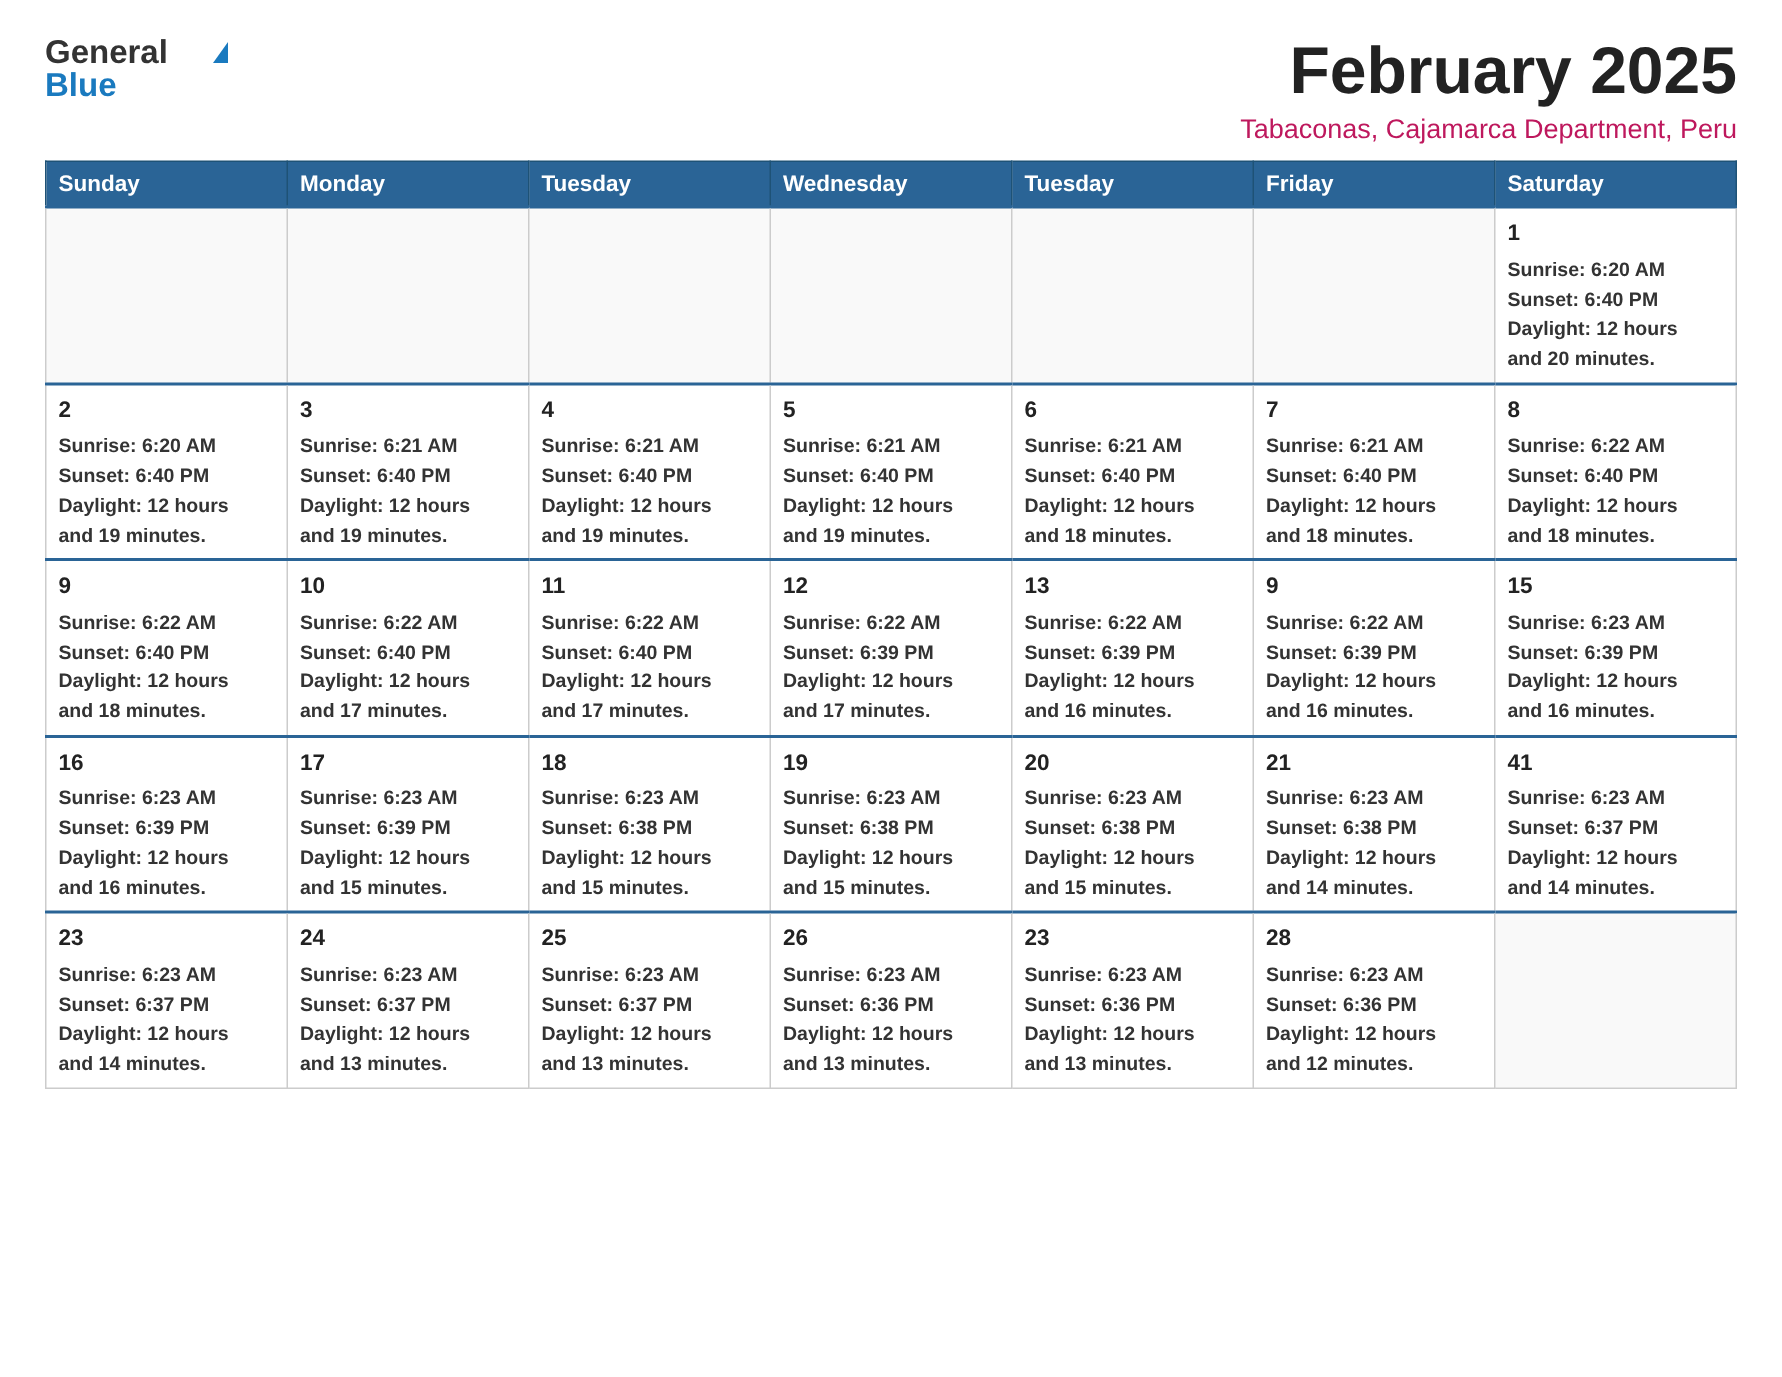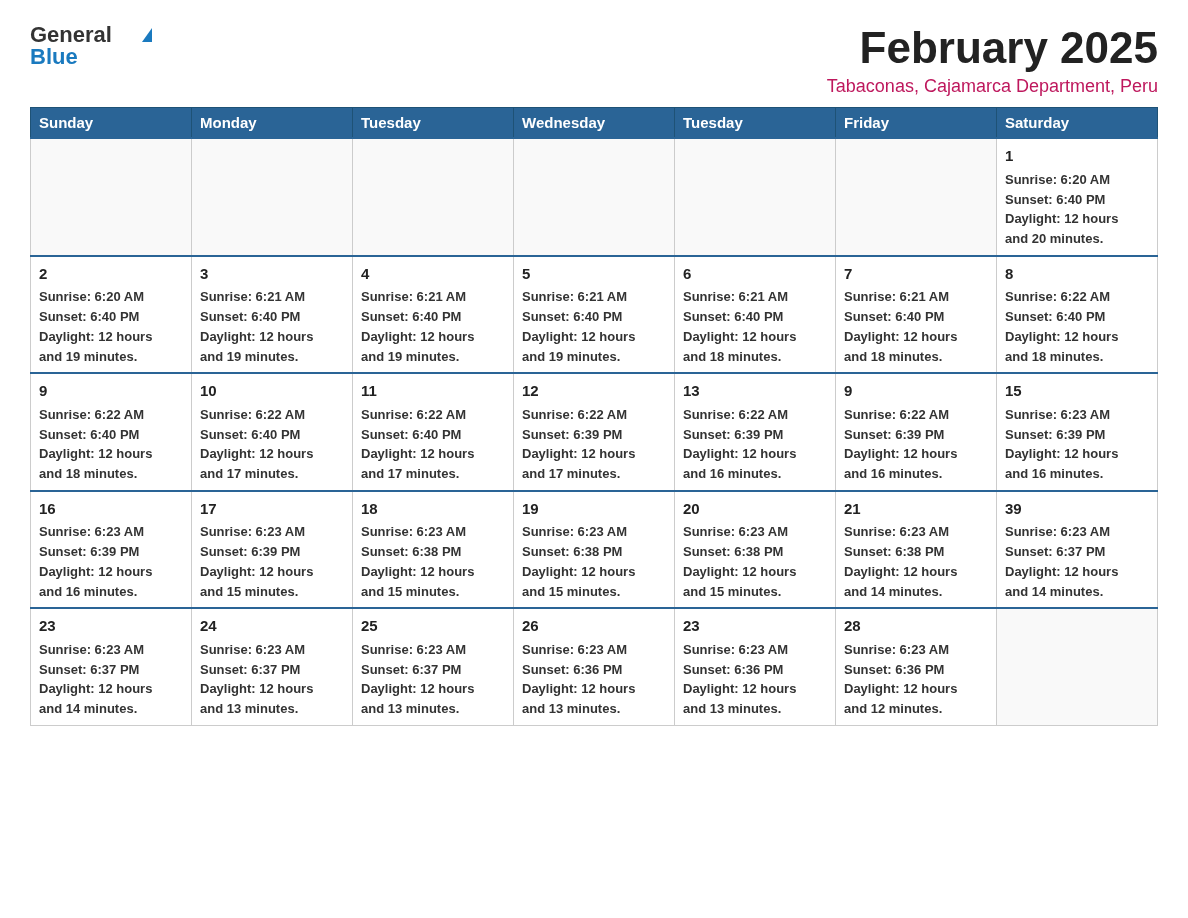--- a/index.html
+++ b/index.html
@@ -220,21 +220,21 @@
 Daylight: 12 hours
 and 15 minutes.</span></td>
         <td><span class="day-num">20</span><span class="day-info" style="white-space: pre-line;">Sunrise: 6:23 AM
 Sunset: 6:38 PM
 Daylight: 12 hours
 and 15 minutes.</span></td>
         <td><span class="day-num">21</span><span class="day-info" style="white-space: pre-line;">Sunrise: 6:23 AM
 Sunset: 6:38 PM
 Daylight: 12 hours
 and 14 minutes.</span></td>
-        <td><span class="day-num">39</span><span class="day-info" style="white-space: pre-line;">Sunrise: 6:23 AM
+        <td><span class="day-num">41</span><span class="day-info" style="white-space: pre-line;">Sunrise: 6:23 AM
 Sunset: 6:37 PM
 Daylight: 12 hours
 and 14 minutes.</span></td>
       </tr>
       <tr class="week-row">
         <td><span class="day-num">23</span><span class="day-info" style="white-space: pre-line;">Sunrise: 6:23 AM
 Sunset: 6:37 PM
 Daylight: 12 hours
 and 14 minutes.</span></td>
         <td><span class="day-num">24</span><span class="day-info" style="white-space: pre-line;">Sunrise: 6:23 AM

